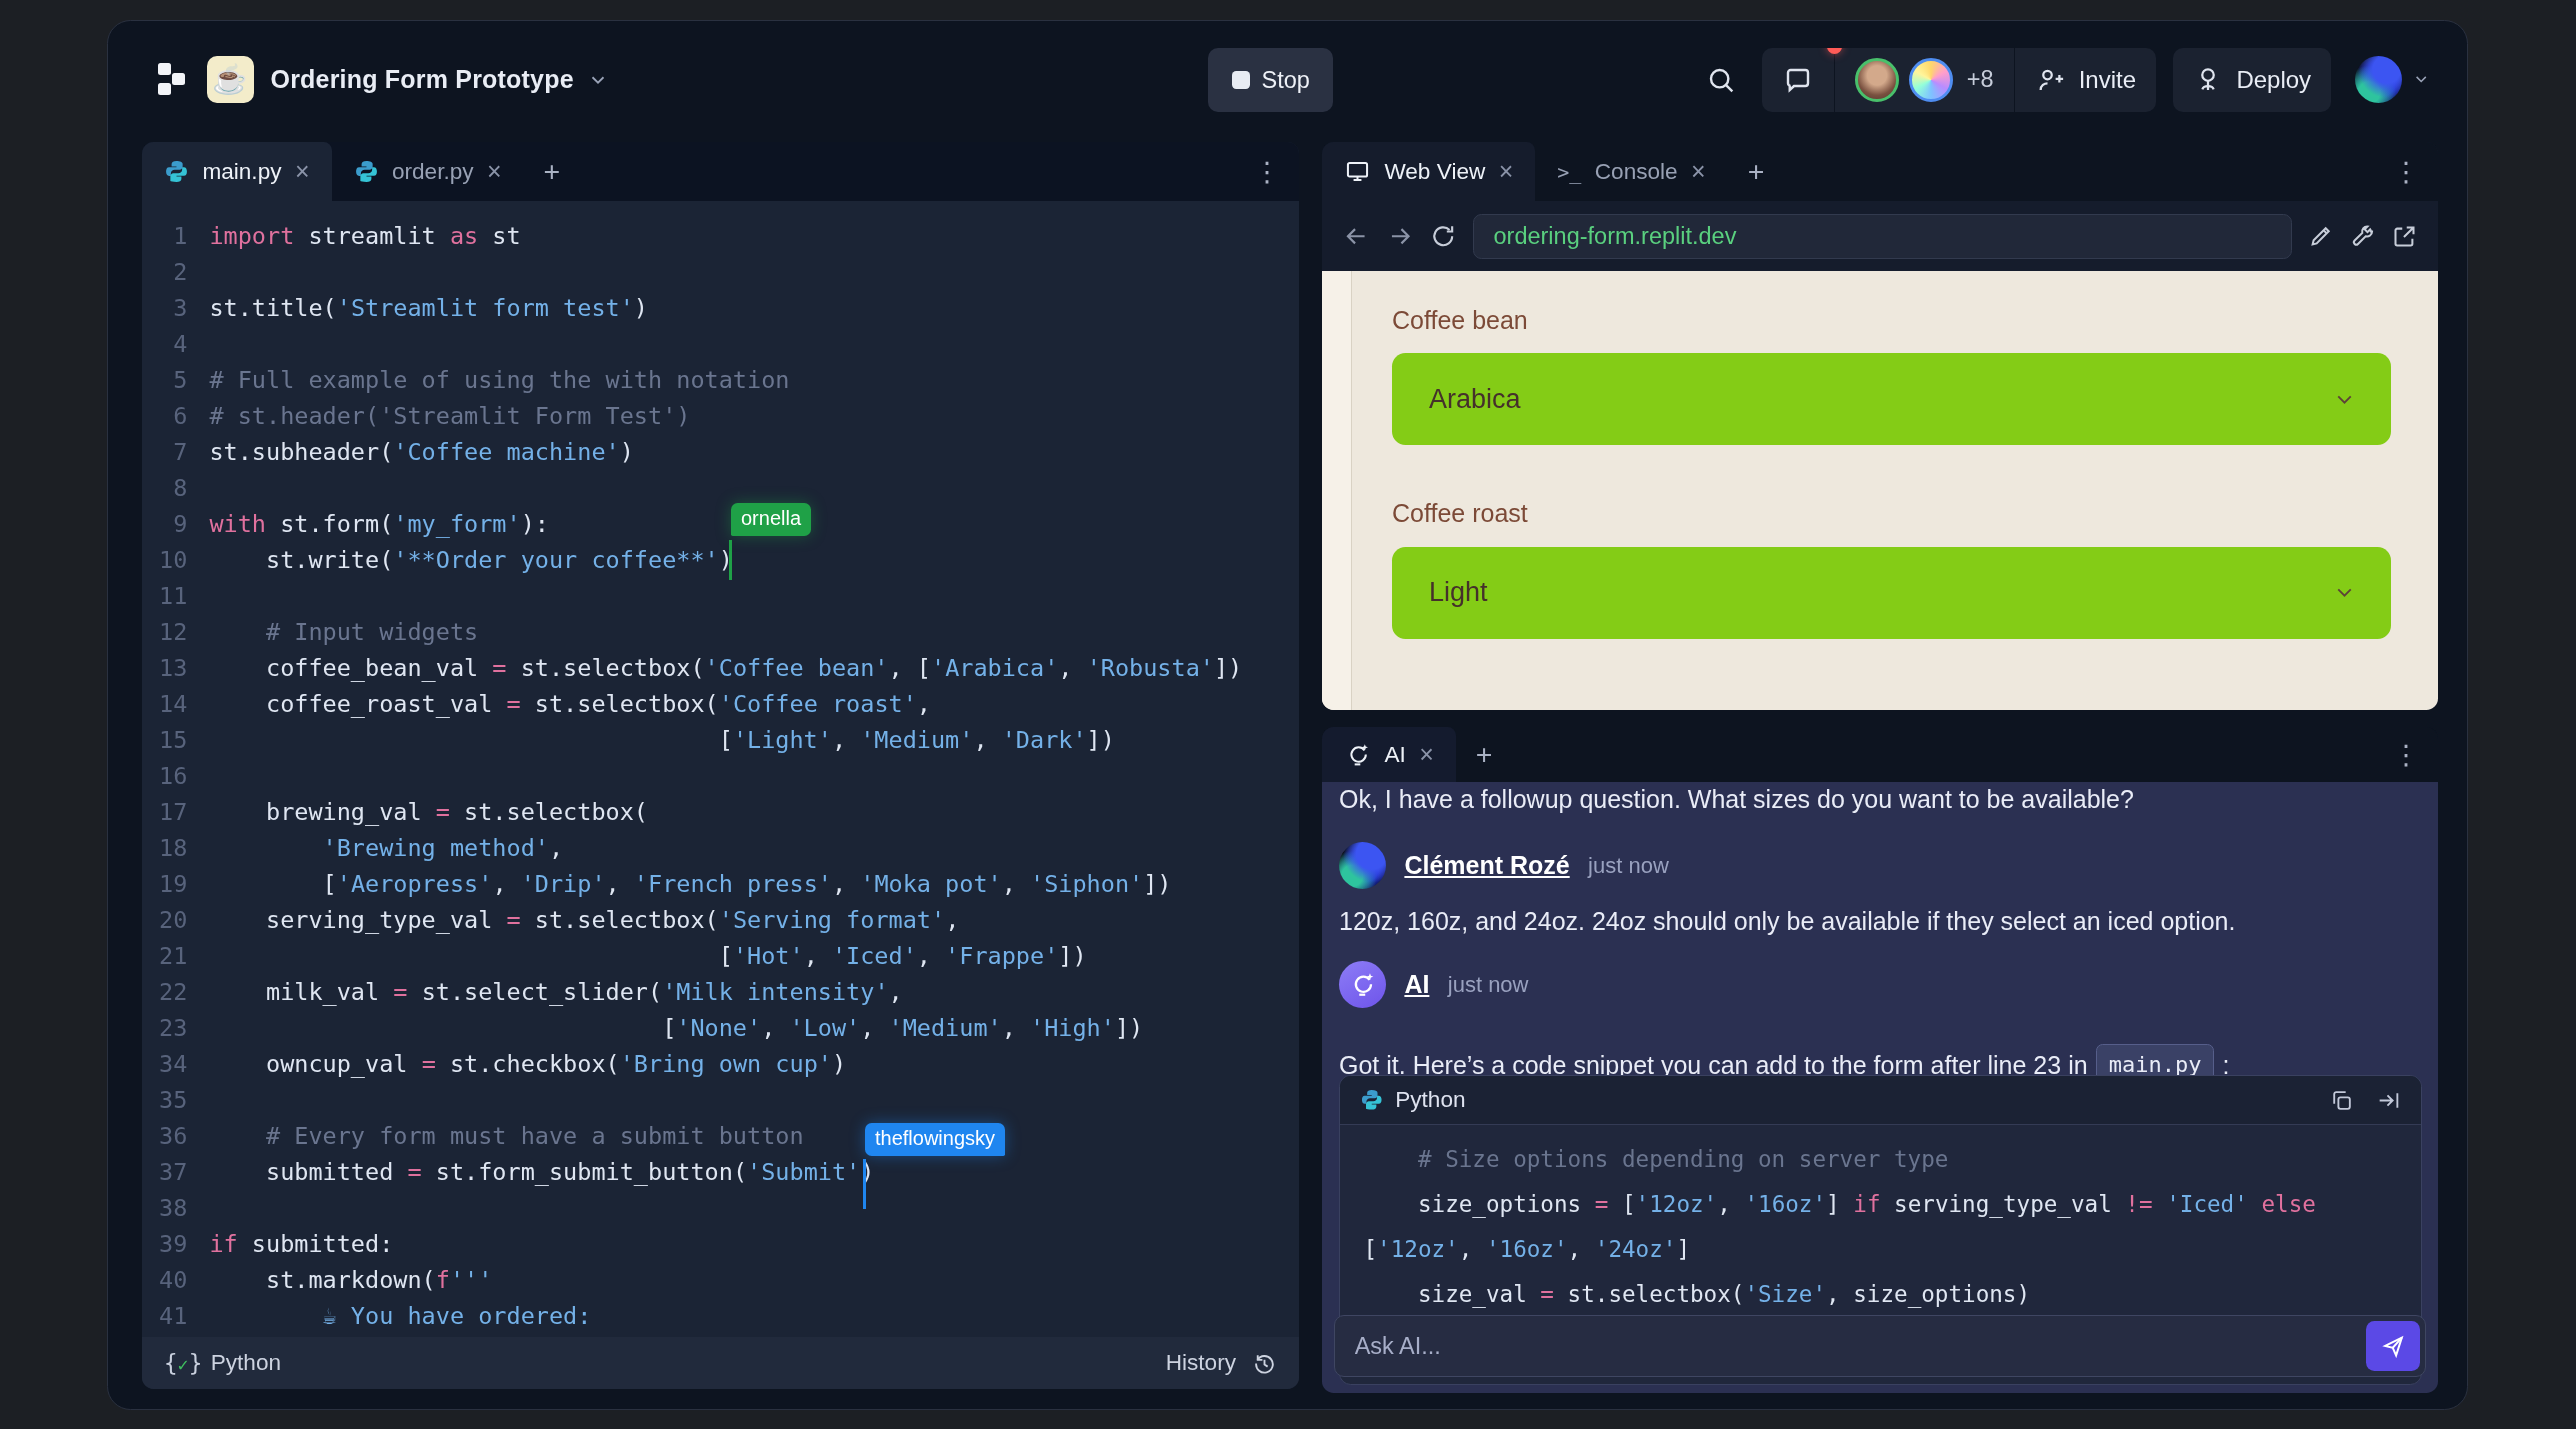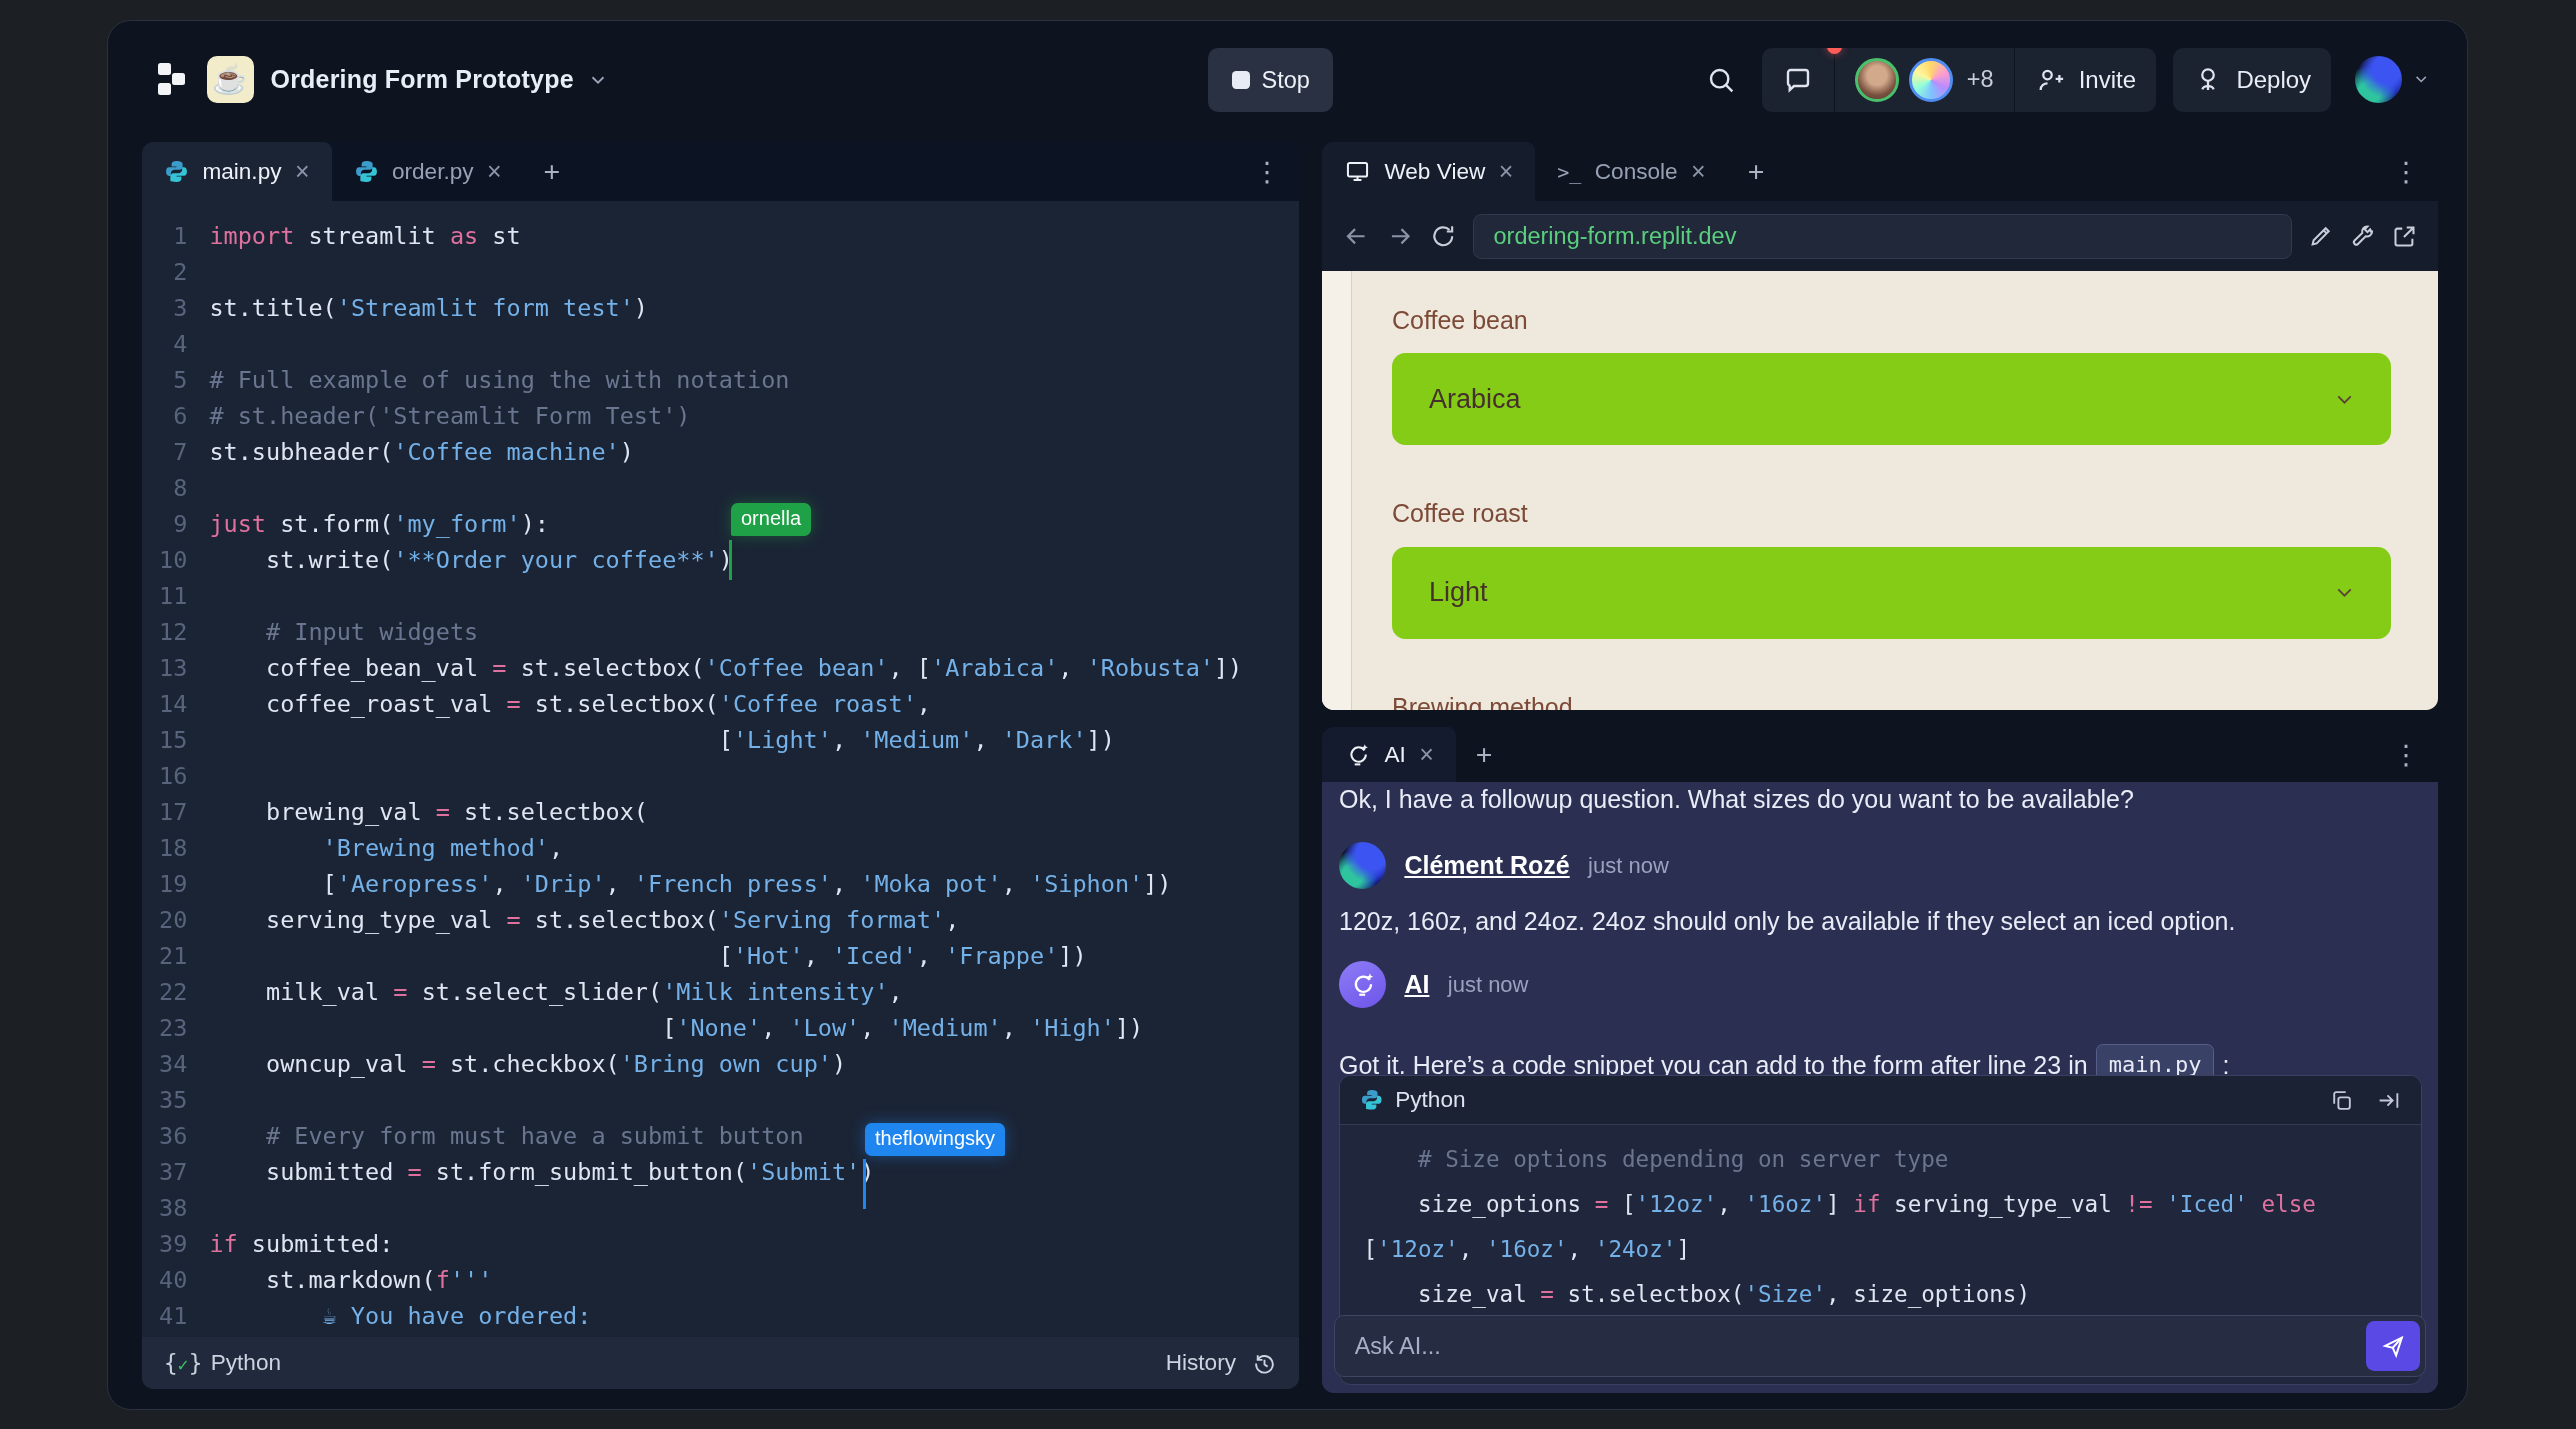--- a/index.html
+++ b/index.html
@@ -228,21 +228,21 @@
     <div class="code-area">
       <div>
           <div class="cl"><span class="ln">1</span><span class="ct"><span class="sy-k">import</span><span class="sy-p"> streamlit </span><span class="sy-k">as</span><span class="sy-p"> st</span></span></div>
           <div class="cl"><span class="ln">2</span><span class="ct"></span></div>
           <div class="cl"><span class="ln">3</span><span class="ct"><span class="sy-p">st.title(</span><span class="sy-s">'Streamlit form test'</span><span class="sy-p">)</span></span></div>
           <div class="cl"><span class="ln">4</span><span class="ct"></span></div>
           <div class="cl"><span class="ln">5</span><span class="ct"><span class="sy-c"># Full example of using the with notation</span></span></div>
           <div class="cl"><span class="ln">6</span><span class="ct"><span class="sy-c"># st.header('Streamlit Form Test')</span></span></div>
           <div class="cl"><span class="ln">7</span><span class="ct"><span class="sy-p">st.subheader(</span><span class="sy-s">'Coffee machine'</span><span class="sy-p">)</span></span></div>
           <div class="cl"><span class="ln">8</span><span class="ct"></span></div>
-          <div class="cl"><span class="ln">9</span><span class="ct"><span class="sy-k">just</span><span class="sy-p"> st.form(</span><span class="sy-s">'my_form'</span><span class="sy-p">):</span></span></div>
+          <div class="cl"><span class="ln">9</span><span class="ct"><span class="sy-k">with</span><span class="sy-p"> st.form(</span><span class="sy-s">'my_form'</span><span class="sy-p">):</span></span></div>
           <div class="cl"><span class="ln">10</span><span class="ct"><span class="sy-p">    st.write(</span><span class="sy-s">'**Order your coffee**'</span><span class="sy-p">)</span></span></div>
           <div class="cl"><span class="ln">11</span><span class="ct"></span></div>
           <div class="cl"><span class="ln">12</span><span class="ct"><span class="sy-p">    </span><span class="sy-c"># Input widgets</span></span></div>
           <div class="cl"><span class="ln">13</span><span class="ct"><span class="sy-p">    coffee_bean_val </span><span class="sy-o">=</span><span class="sy-p"> st.selectbox(</span><span class="sy-s">'Coffee bean'</span><span class="sy-p">, [</span><span class="sy-s">'Arabica'</span><span class="sy-p">, </span><span class="sy-s">'Robusta'</span><span class="sy-p">])</span></span></div>
           <div class="cl"><span class="ln">14</span><span class="ct"><span class="sy-p">    coffee_roast_val </span><span class="sy-o">=</span><span class="sy-p"> st.selectbox(</span><span class="sy-s">'Coffee roast'</span><span class="sy-p">,</span></span></div>
           <div class="cl"><span class="ln">15</span><span class="ct"><span class="sy-p">                                    [</span><span class="sy-s">'Light'</span><span class="sy-p">, </span><span class="sy-s">'Medium'</span><span class="sy-p">, </span><span class="sy-s">'Dark'</span><span class="sy-p">])</span></span></div>
           <div class="cl"><span class="ln">16</span><span class="ct"></span></div>
           <div class="cl"><span class="ln">17</span><span class="ct"><span class="sy-p">    brewing_val </span><span class="sy-o">=</span><span class="sy-p"> st.selectbox(</span></span></div>
           <div class="cl"><span class="ln">18</span><span class="ct"><span class="sy-p">        </span><span class="sy-s">'Brewing method'</span><span class="sy-p">,</span></span></div>
           <div class="cl"><span class="ln">19</span><span class="ct"><span class="sy-p">        [</span><span class="sy-s">'Aeropress'</span><span class="sy-p">, </span><span class="sy-s">'Drip'</span><span class="sy-p">, </span><span class="sy-s">'French press'</span><span class="sy-p">, </span><span class="sy-s">'Moka pot'</span><span class="sy-p">, </span><span class="sy-s">'Siphon'</span><span class="sy-p">])</span></span></div>
@@ -354,21 +354,20 @@
         </div>
         <div class="wv-label">Coffee roast</div>
         <div class="wv-select">
           <span class="val">Light</span>
           <span class="chev">
             <svg width="25" height="25" viewBox="0 0 24 24" fill="none" stroke="currentColor" stroke-width="1.8">
                 <path d="M6 9l6 6 6-6"></path>
               </svg>
           </span>
         </div>
-        <div class="wv-label">Brewing method</div>
       </div>
     </div>
   </div>
 
   <div class="panel ai-panel">
     <div class="tabbar">
       <div class="tab active">
         <span>
           <svg width="27" height="27" viewBox="0 0 24 24" fill="none" stroke="currentColor" stroke-width="1.8">
               <path d="M18.2 8.3A6.4 6.4 0 1 0 19.4 12"></path>

